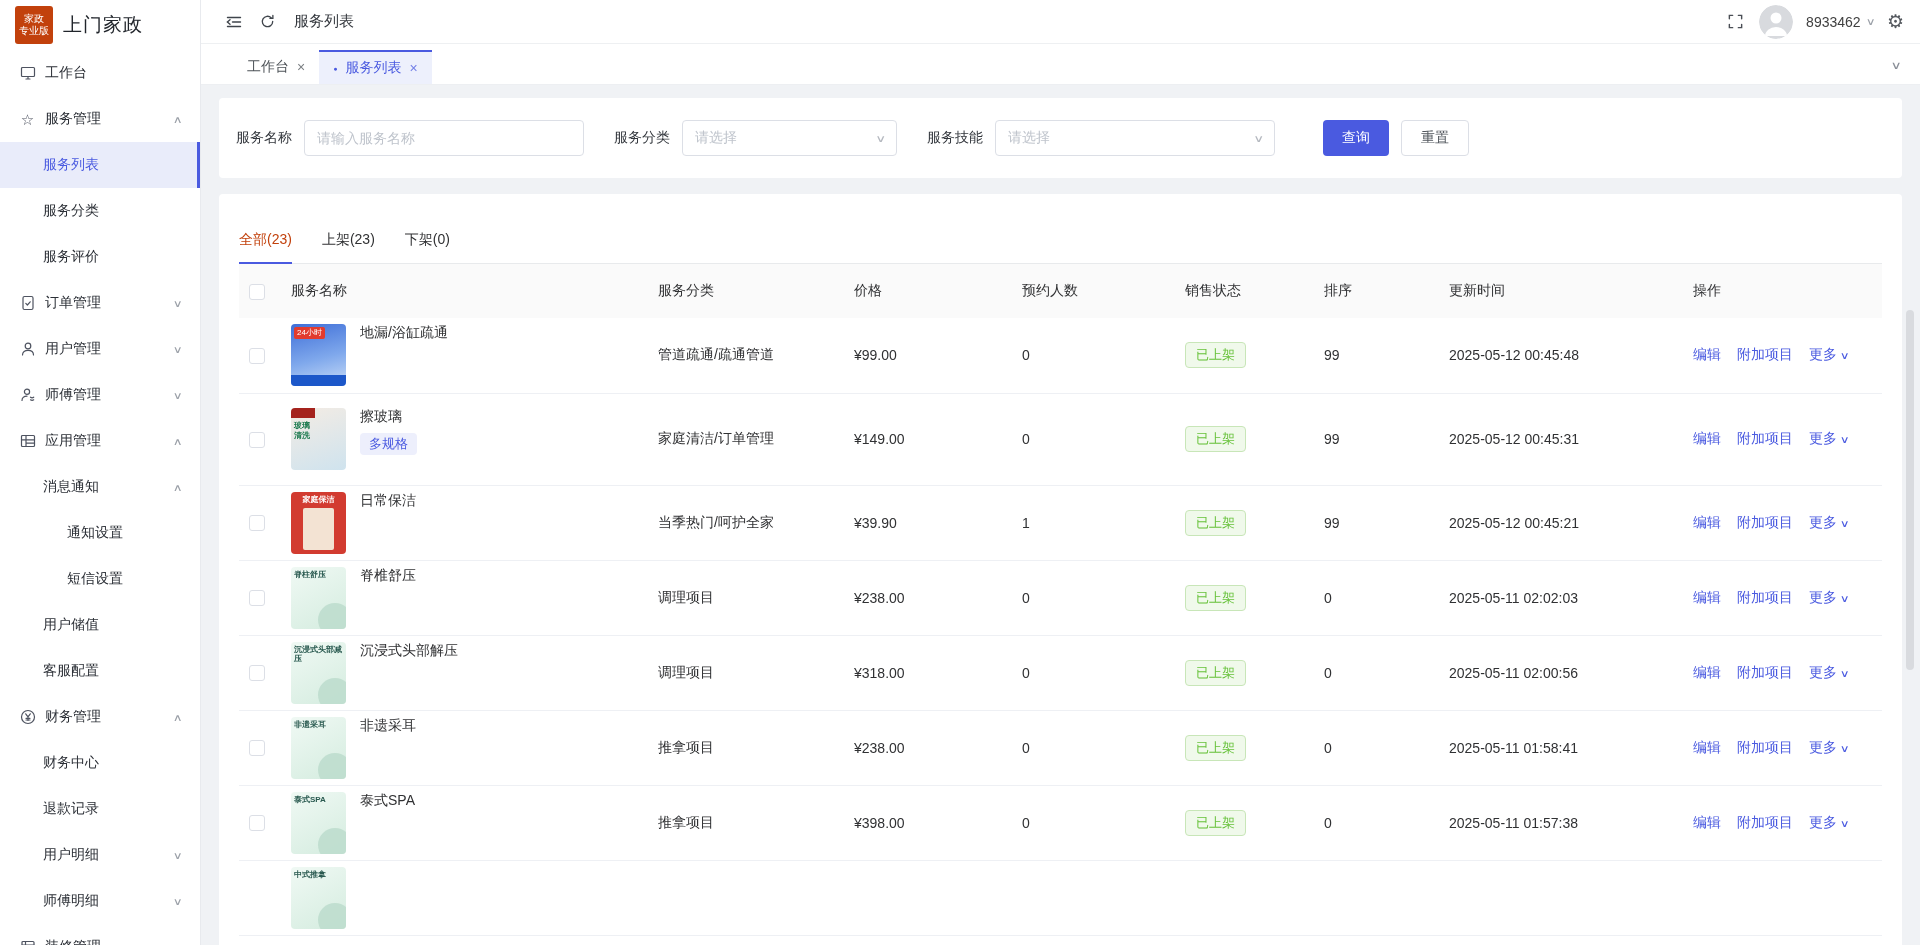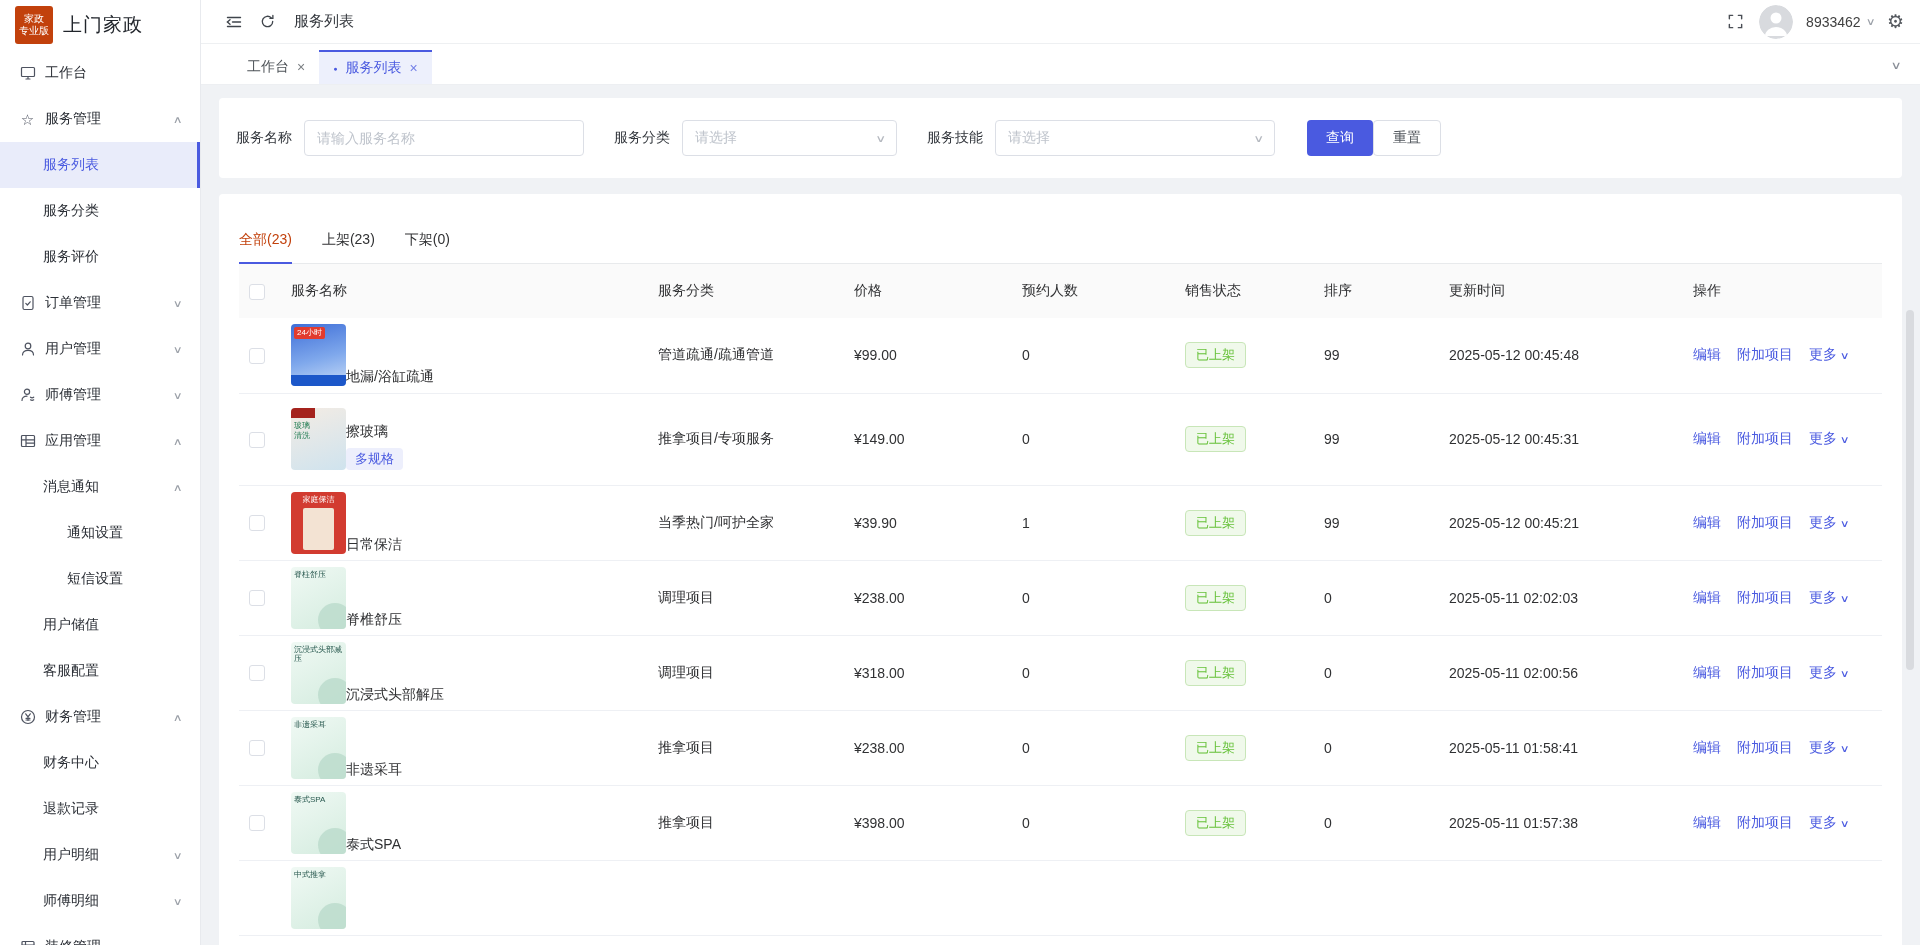--- a/index.html
+++ b/index.html
@@ -50,21 +50,21 @@
   .filter-card{height:80px;display:flex;align-items:center;padding:0 17px;gap:30px;margin-bottom:16px}
   .fgroup{display:flex;align-items:center;gap:12px;flex:none}
   .flabel{color:#33373d;white-space:nowrap}
   .finput{width:280px;height:36px;border:1px solid #dcdfe6;border-radius:4px;padding:0 12px;font:inherit;color:#a16207;outline:none}
   .finput::placeholder{color:#bfc4cc}
   .fselect{height:36px;border:1px solid #dcdfe6;border-radius:4px;display:flex;align-items:center;justify-content:space-between;padding:8px 12px;cursor:pointer;background:#fff}
   .fselect.w1{width:215px}
   .fselect.w2{width:280px}
   .sel-ph{color:#bfc4cc}
   .sel-arrow{color:#b4b8bf;font-size:10px;transform:scaleX(1.5)}
-  .fbtns{display:flex;margin-left:2px}
+  .fbtns{display:flex;gap:12px;margin-left:18px}
   .btn{height:36px;border-radius:4px;padding:0 19px;font:inherit;cursor:pointer}
   .btn-primary{background:#4a5ae0;color:#fff;border:none}
   .btn-plain{background:#fff;border:1px solid #dcdfe6;color:#51565c}
 
   
   .table-card{padding:0 20px;height:980px}
   .list-tabs{display:flex;align-items:flex-end;height:70px;border-bottom:1px solid #e8eaec}
   .ltab{padding-bottom:14px;margin-right:30px;color:#303133;cursor:pointer;position:relative}
   .ltab.active{color:#c2410c}
   .ltab.active::after{content:'';position:absolute;left:0;right:0;bottom:-1px;height:2px;background:#4a5ae0}
@@ -74,31 +74,31 @@
   .btn-disabled{color:#bfc4cc;border:1px solid #e4e7eb;background:#fff;cursor:not-allowed}
 
   table{border-collapse:collapse;table-layout:fixed;width:1643px}
   thead th{height:54px;background:#fafafa;text-align:left;font-weight:400;color:#303133;padding:0}
   th.c-check{width:52px} th.c-name{width:367px} th.c-cat{width:196px} th.c-price{width:168px}
   th.c-book{width:163px} th.c-status{width:139px} th.c-sort{width:125px} th.c-time{width:244px} th.c-act{width:189px}
   .cbox{display:inline-block;width:16px;height:16px;border:1px solid #dcdfe6;border-radius:3px;background:#fff;margin-left:10px;vertical-align:middle;cursor:pointer}
   tbody tr{height:75px}
   tbody tr.tall{height:92px}
   tbody td{border-bottom:1px solid #eef0f4;padding:0;vertical-align:middle;color:#303133}
-  .name-wrap{display:flex;align-items:flex-end;}
+  .name-wrap{display:flex;align-items:flex-start;gap:14px}
   .name-col{display:flex;flex-direction:column;align-items:flex-start;gap:7px}
   .sname{color:#303133}
   .spec-tag{display:inline-block;padding:2px 9px;font-size:13px;color:#4a5ae0;background:#edeffc;border-radius:4px}
   .badge-on{display:inline-block;padding:3px 10px;font-size:13px;color:#67c23a;background:#f0f9eb;border:1px solid #c8e6b8;border-radius:4px}
   .act-link{color:#4a5ae0;margin-right:16px;cursor:pointer;white-space:nowrap}
   .act-arrow{font-size:10px;margin-left:4px;display:inline-block;transform:scaleX(1.35)}
 
   
   .thumb{position:relative;width:55px;height:62px;border-radius:4px;overflow:hidden;flex:none}
-  .thumb-cap{position:absolute;top:3px;left:3px;right:3px;font-size:8px;line-height:1.2;font-weight:normal;z-index:1}
+  .thumb-cap{position:absolute;top:3px;left:3px;right:3px;font-size:8px;line-height:1.2;font-weight:bold;z-index:1}
   .t-blue{background:linear-gradient(165deg,#3f6fd8 0%,#7fa8ec 55%,#c8dcf7 100%)}
   .t-blue .thumb-cap{right:auto;background:#e23b2e;color:#fff;padding:1px 3px;border-radius:2px;font-weight:normal}
   .t-blue::after{content:'';position:absolute;bottom:0;left:0;right:0;height:11px;background:#1c57c9}
   .t-window{background:linear-gradient(160deg,#f4ece4,#cfe3ee)}
   .t-window .thumb-cap{color:#1d7a4f;top:13px;width:20px}
   .t-window::before{content:'';position:absolute;top:0;left:0;width:24px;height:10px;background:#a5231d}
   .t-red{background:#d23b30}
   .t-red .thumb-cap{color:#fff;text-align:center}
   .t-red::after{content:'';position:absolute;left:12px;right:12px;top:16px;bottom:4px;background:#f3e3d3;border-radius:2px}
   .t-mint{background:linear-gradient(150deg,#f0f9f4,#d4ecdf)}
@@ -363,21 +363,21 @@
                   <div class="name-wrap">
                     <div class="thumb t-window">
                       <span class="thumb-cap">玻璃清洗</span>
                     </div>
                     <div class="name-col">
                       <div class="sname">擦玻璃</div>
                       <span class="spec-tag">多规格</span>
                     </div>
                   </div>
                 </td>
-                <td class="c-cat"><span>推拿项目/专项服务</span></td>
+                <td class="c-cat"><span>家庭清洁/订单管理</span></td>
                 <td class="c-price"><span>¥149.00</span></td>
                 <td class="c-book"><span>0</span></td>
                 <td class="c-status"><span class="badge-on">已上架</span></td>
                 <td class="c-sort"><span>99</span></td>
                 <td class="c-time"><span>2025-05-12 00:45:31</span></td>
                 <td class="c-act"><span class="act-link">编辑</span><span class="act-link">附加项目</span><span class="act-link">更多<span class="act-arrow">∨</span></span></td>
               </tr>
               <tr class="trow">
                 <td class="c-check"><span class="cbox"></span></td>
                 <td class="c-name">

